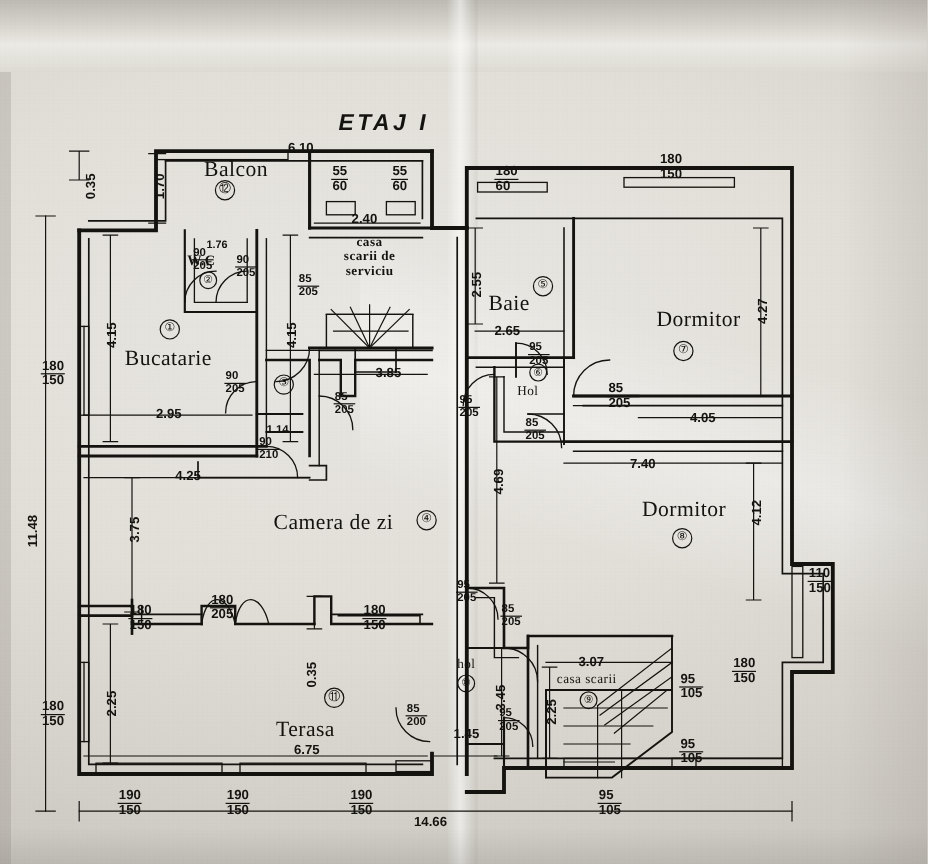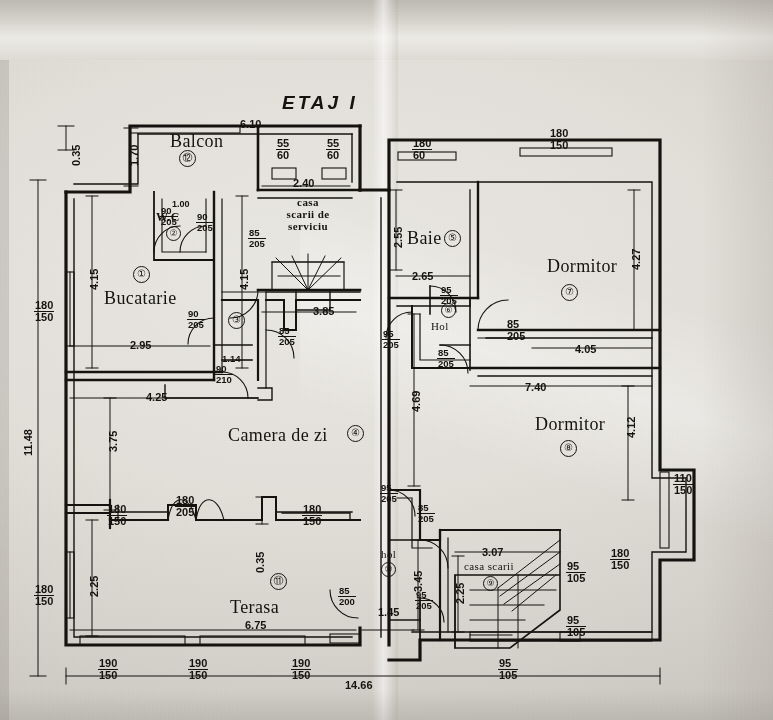--- a/index.html
+++ b/index.html
@@ -296,21 +296,21 @@
 
   <div class="lbl room sm" style="left:278px;top:196px;font-weight:bold;text-align:center;width:60px;line-height:12px;">
     <span>casa</span><br>
     <span>scarii de</span><br>
     <span>serviciu</span>
   </div>
 
   <div class="lbl room" style="left:228px;top:425px;">Camera de zi</div>
   <div class="circ" style="left:347px;top:425px;">④</div>
 
-  <div class="lbl room" style="left:407px;top:228px;">Baie</div>
+  <div class="lbl room" style="left:407px;top:242px;">Baie</div>
   <div class="circ" style="left:444px;top:230px;">⑤</div>
 
   <div class="lbl room sm" style="left:431px;top:320px;">Hol</div>
   <div class="circ sm" style="left:441px;top:303px;">⑥</div>
 
   <div class="lbl room" style="left:547px;top:256px;">Dormitor</div>
   <div class="circ" style="left:561px;top:284px;">⑦</div>
 
   <div class="lbl room" style="left:535px;top:414px;">Dormitor</div>
   <div class="circ" style="left:560px;top:440px;">⑧</div>
@@ -321,21 +321,21 @@
   <div class="lbl room sm" style="left:381px;top:548px;">hol</div>
   <div class="circ sm" style="left:381px;top:562px;">⑩</div>
 
   <div class="lbl room" style="left:230px;top:597px;text-align:right;">Terasa</div>
   <div class="circ" style="left:270px;top:573px;">⑪</div>
 
   <div class="lbl dim" style="left:240px;top:118px;">6.10</div>
   <div class="lbl dim" style="left:293px;top:177px;">2.40</div>
   <div class="lbl dim v" style="left:128px;top:166px;">1.70</div>
   <div class="lbl dim v" style="left:70px;top:166px;">0.35</div>
-  <div class="lbl dim" style="left:172px;top:199px;font-size:9px;">1.00</div>
+  <div class="lbl dim" style="left:172px;top:199px;font-size:9px;">1.76</div>
   <div class="lbl dim v" style="left:88px;top:290px;">4.15</div>
   <div class="lbl dim v" style="left:238px;top:290px;">4.15</div>
   <div class="lbl dim" style="left:130px;top:339px;">2.95</div>
   <div class="lbl dim" style="left:313px;top:305px;">3.85</div>
   <div class="lbl dim" style="left:222px;top:353px;font-size:9.5px;">1.14</div>
   <div class="lbl dim" style="left:146px;top:391px;">4.25</div>
   <div class="lbl dim v" style="left:107px;top:452px;">3.75</div>
   <div class="lbl dim v" style="left:392px;top:248px;">2.55</div>
   <div class="lbl dim" style="left:412px;top:270px;">2.65</div>
   <div class="lbl dim" style="left:575px;top:343px;">4.05</div>

